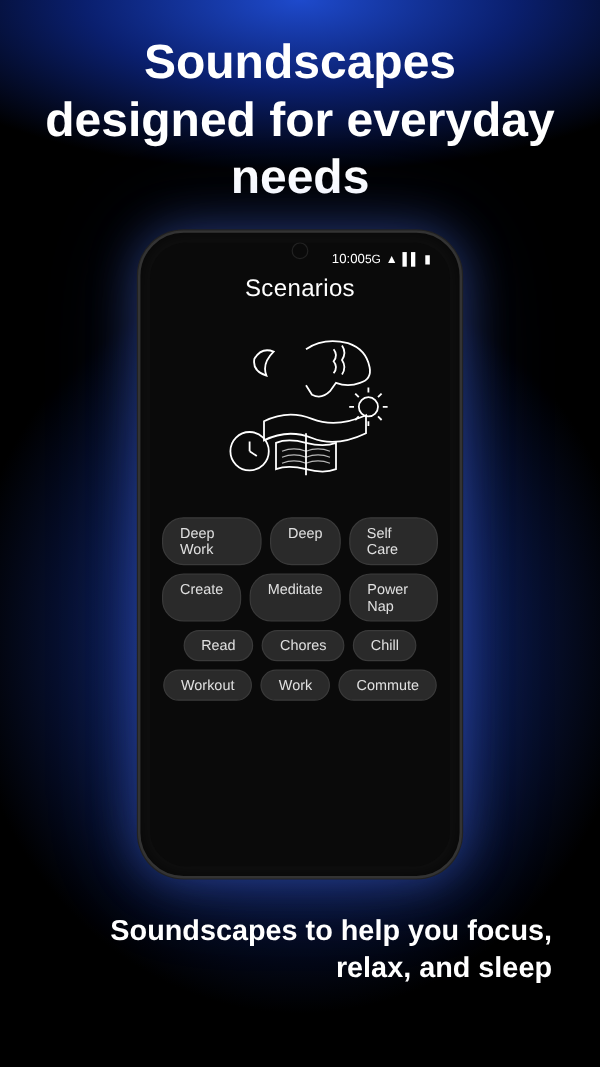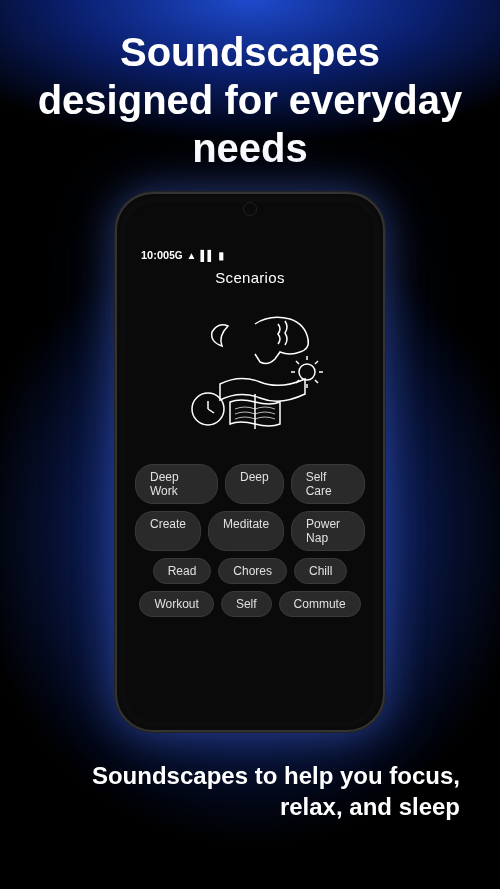--- a/index.html
+++ b/index.html
@@ -69,47 +69,46 @@
       inset: 8px;
       background: #0a0a0a;
       border-radius: 30px;
       overflow: hidden;
       display: flex;
       flex-direction: column;
     }
 
     .status-bar {
       display: flex;
-      justify-content: flex-start;
+      justify-content: flex-end;
       align-items: center;
       padding: 8px 16px 4px;
       color: #fff;
       font-size: 11px;
-      font-weight: 700;
-      margin-top: 39px;
+      font-weight: 400;
     }
 
     .status-right {
       display: flex;
       align-items: center;
       gap: 4px;
       font-size: 10px;
     }
 
     .screen-content {
       flex: 1;
       display: flex;
       flex-direction: column;
       align-items: center;
       padding: 4px 10px 10px;
     }
 
     .screen-title {
       color: #fff;
-      font-size: 15px;
+      font-size: 20px;
       font-weight: 500;
       margin-bottom: 8px;
       letter-spacing: 0.3px;
     }
 
     .illustration {
       width: 180px;
       height: 160px;
       margin-bottom: 10px;
     }
@@ -235,21 +234,21 @@
             <span class="tag">Meditate</span>
             <span class="tag">Power Nap</span>
           </div>
           <div class="tag-row">
             <span class="tag">Read</span>
             <span class="tag">Chores</span>
             <span class="tag">Chill</span>
           </div>
           <div class="tag-row">
             <span class="tag">Workout</span>
-            <span class="tag">Self</span>
+            <span class="tag">Work</span>
             <span class="tag">Commute</span>
           </div>
         </div>
 
       </div>
     </div>
   </div>
 </div>
 
 <p class="bottom-text">Soundscapes to help you focus, relax, and sleep</p>

